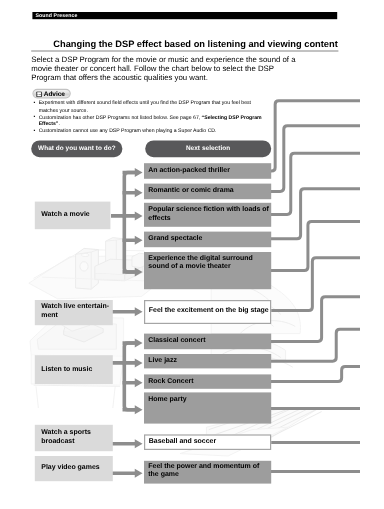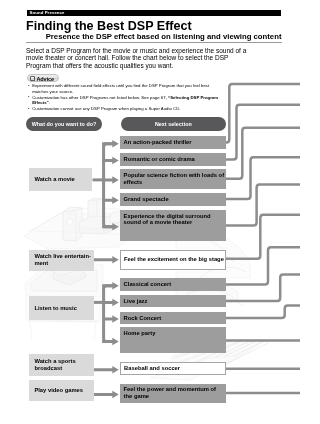--- a/index.html
+++ b/index.html
@@ -37,22 +37,21 @@
   .wm{position:absolute;left:0;top:0;width:300px;height:424px;pointer-events:none;}
 
 </style>
 </head>
 <body>
 
 <div id="page">
   <div class="hdrbar">
     <span>Sound Presence</span>
   </div>
-  <div class="title">Finding the Best DSP Effect</div>
-  <div class="subtitle">Presence the DSP effect based on listening and viewing content</div>
+  <div class="subtitle">Changing the DSP effect based on listening and viewing content</div>
   <div class="rule"></div>
   <div class="para">Select a DSP Program for the movie or music and experience the sound of a movie theater or concert hall. Follow the chart below to select the DSP Program that offers the acoustic qualities you want.</div>
   <div class="advice">
     <svg class="ico" viewBox="0 0 16 16">
       <rect x="0.7" y="0.7" width="14.6" height="14.6" rx="2.2" fill="#3a3a3a"></rect>
       <path d="M3.2 3.0 H12.8 V8.4 H7.0 L4.6 10.9 V8.4 H3.2 Z" fill="#ffffff"></path>
       <rect x="3.4" y="9.8" width="9.4" height="3.2" fill="#ffffff"></rect>
     </svg>
     <span class="lbl">Advice</span>
   </div>

